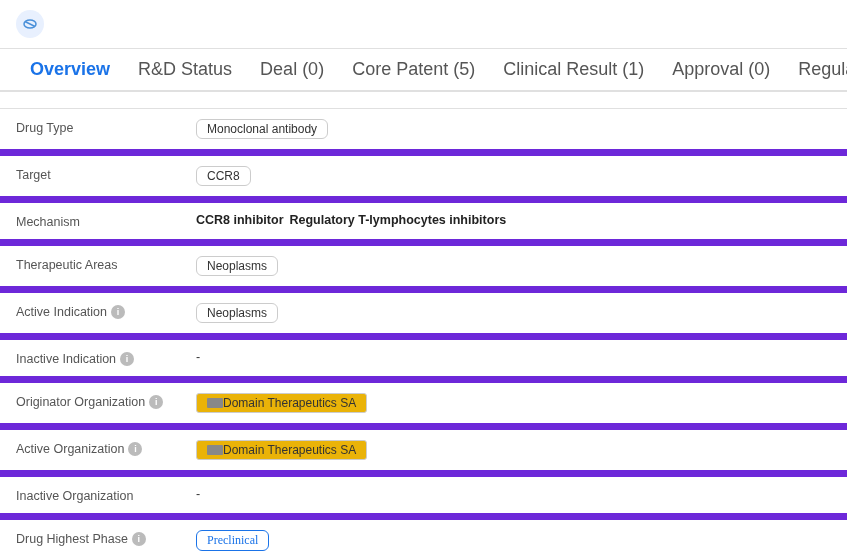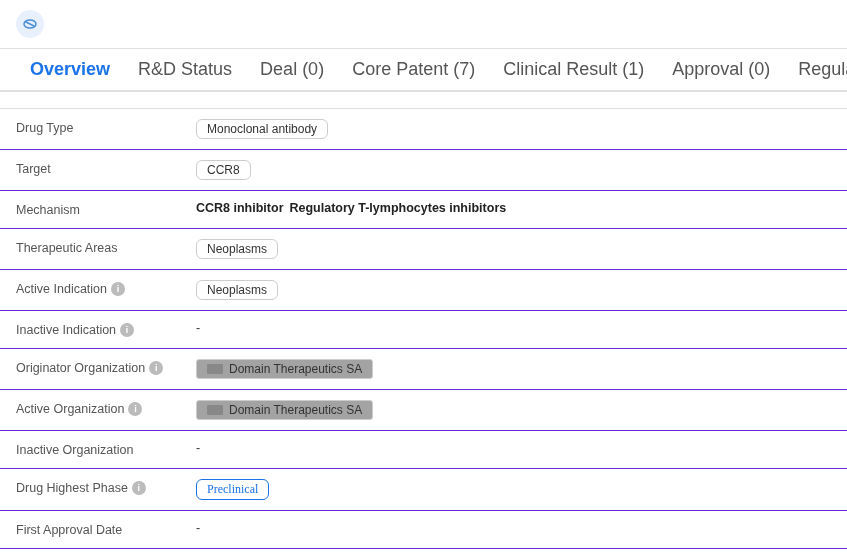--- a/index.html
+++ b/index.html
@@ -59,21 +59,21 @@
       color: #333;
       padding: 10px 16px 6px 16px;
       border-bottom: 1px solid #e0e0e0;
     }
 
     
     .field-row {
       display: flex;
       align-items: flex-start;
       padding: 10px 16px;
-      border-bottom: 1px solid #6d28d9;
+      border-bottom: 7px solid #6d28d9;
       min-height: 38px;
     }
     .field-label {
       width: 180px;
       min-width: 180px;
       color: #555;
       font-size: 12.5px;
       display: flex;
       align-items: center;
       gap: 4px;
@@ -111,26 +111,26 @@
       color: #333;
     }
     .tag-blue {
       border: 1px solid #1a73e8;
       color: #1a73e8;
       font-family: Liberation Serif, serif;
     }
     .org-tag {
       display: inline-flex;
       align-items: center;
-      gap: 6px;
+      gap: 0;
       padding: 2px 10px;
       border: 1px solid #ccc;
       border-radius: 3px;
       font-size: 12px;
-      background: #a3a3a3;
+      background: #eab308;
       color: #333;
     }
     .org-icon {
       width: 16px;
       height: 10px;
       background: #888;
       border-radius: 1px;
       display: inline-block;
     }
     .dash {
@@ -151,21 +151,21 @@
       <line x1="3" y1="5.5" x2="13" y2="10.5" stroke="#4a90d9" stroke-width="1.5"></line>
     </svg>
   </div>
   <span class="header-title"></span>
 </div>
 
 <div class="nav-tabs">
 <div class="nav-tab active">Overview</div>
     <div class="nav-tab">R&amp;D Status</div>
     <div class="nav-tab">Deal (0)</div>
-    <div class="nav-tab">Core Patent (7)</div>
+    <div class="nav-tab">Core Patent (5)</div>
     <div class="nav-tab">Clinical Result (1)</div>
     <div class="nav-tab">Approval (0)</div>
     <div class="nav-tab">Regulatory Review</div>
   </div>
 
 <div class="section-title"></div>
 
 <div class="fields-container">
 <div class="field-row">
       <div class="field-label">Drug Type</div>

